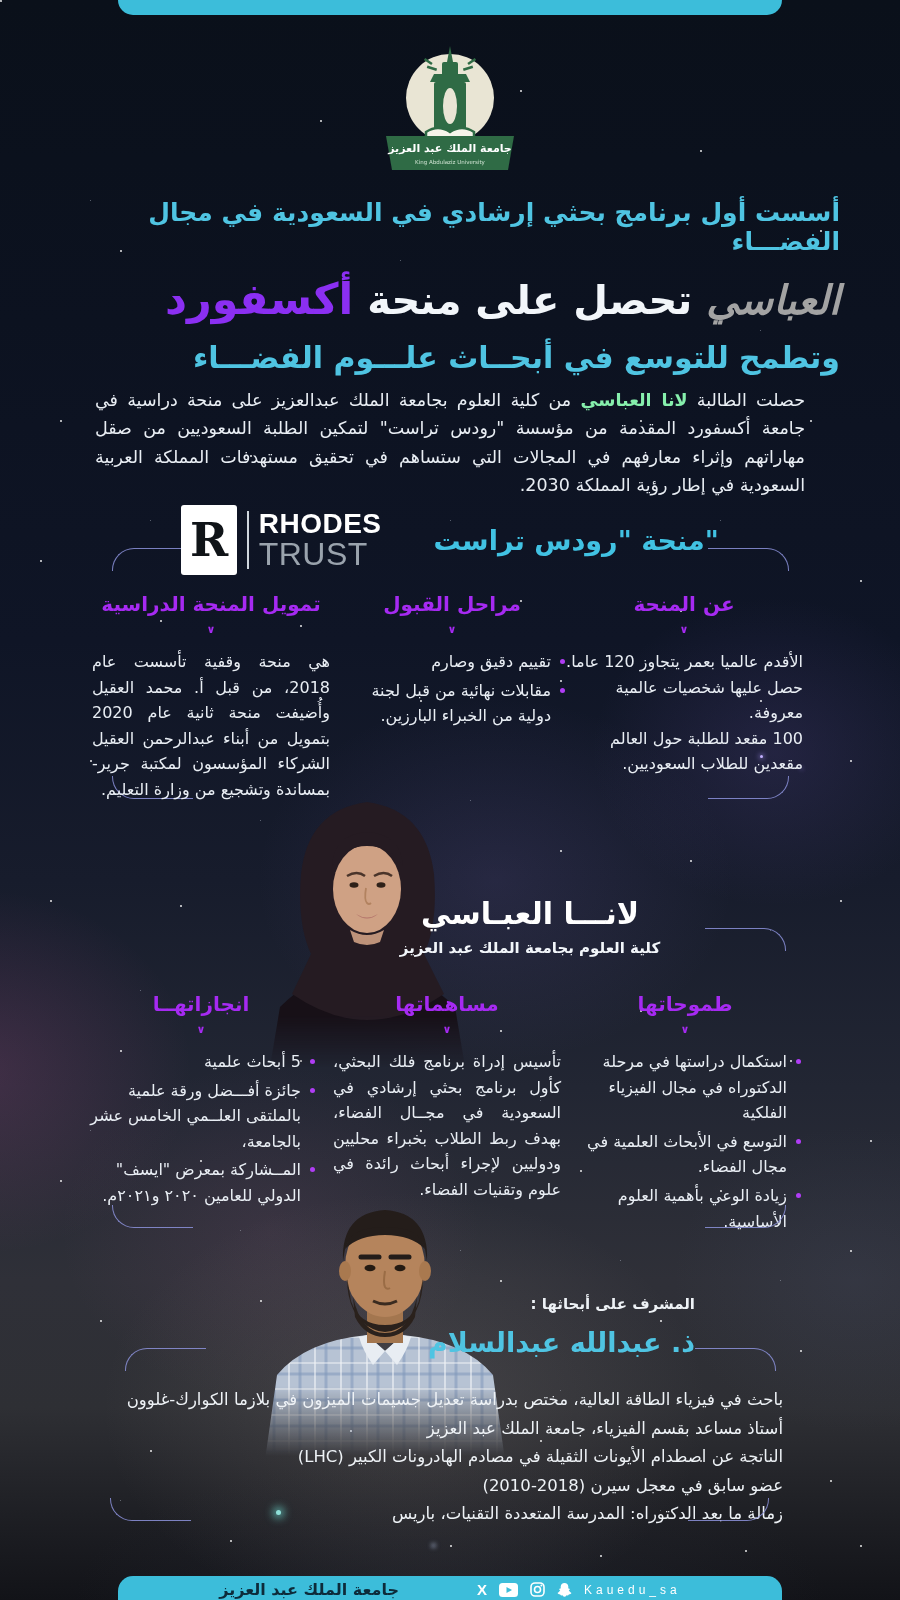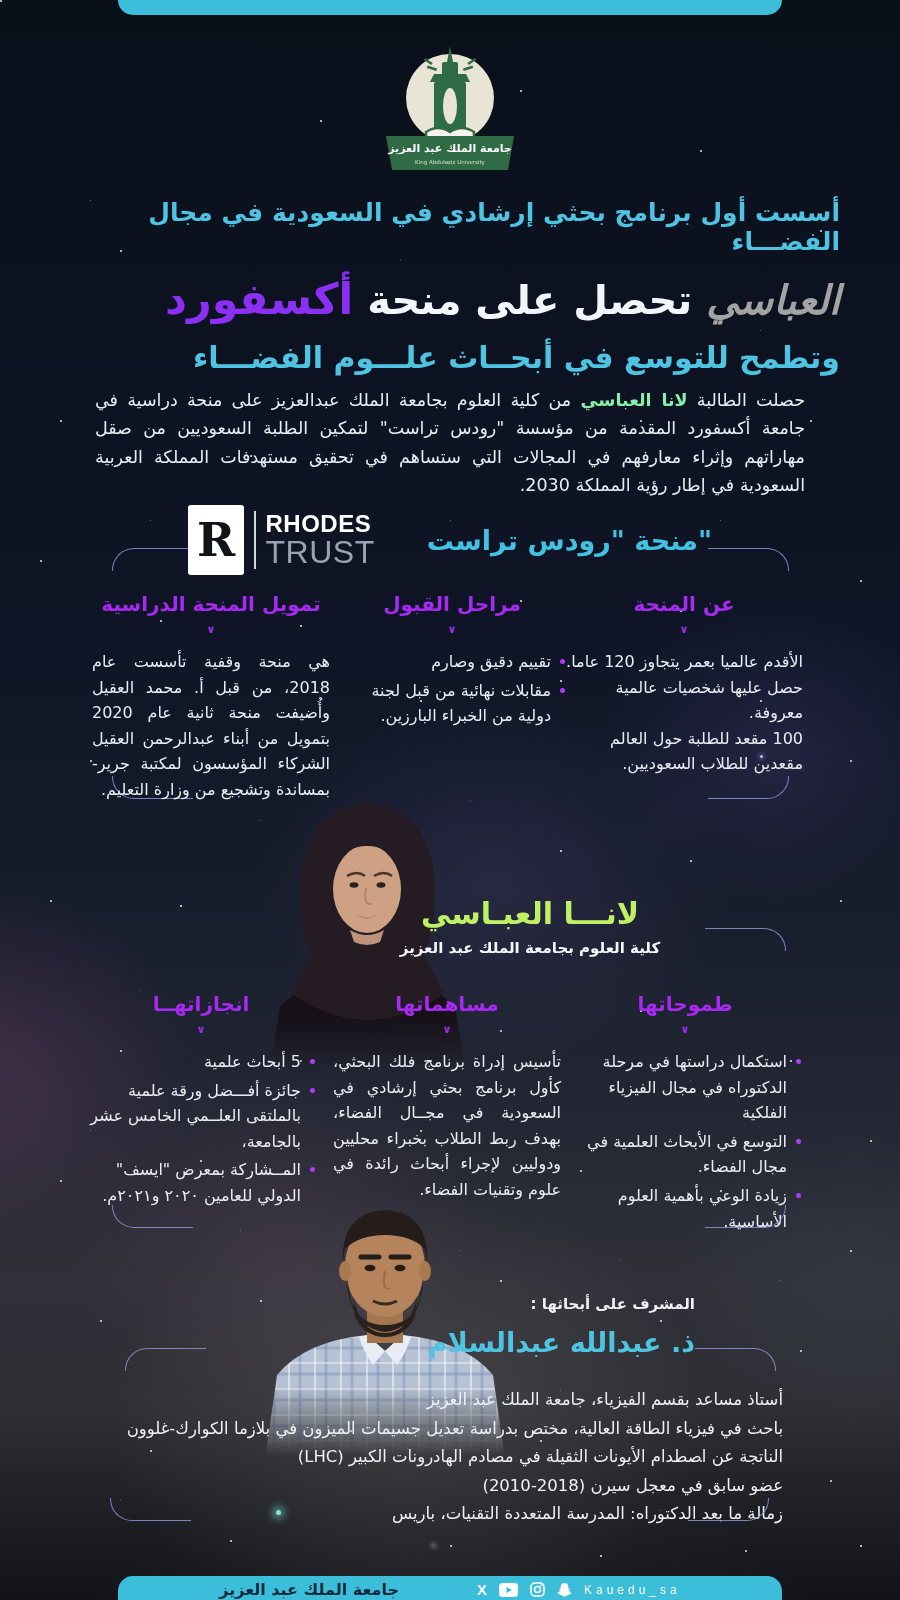--- a/index.html
+++ b/index.html
@@ -68,41 +68,41 @@
   .bk.br{border-bottom:1.5px solid #8d93dd;border-right:1.5px solid #8d93dd;border-bottom-right-radius:22px;}
 
   .rhodes-row{position:absolute;left:0;right:0;top:505px;height:70px;display:flex;direction:ltr;
     justify-content:center;align-items:center;gap:52px;}
   .rhodes-logo{display:flex;direction:ltr;align-items:center;gap:10px;}
   .rl-box{width:56px;height:70px;background:#ffffff;border-radius:3px;display:flex;align-items:center;justify-content:center;
     font-family:"DejaVu Serif",serif;font-weight:700;font-size:46px;color:#101418;line-height:1;}
   .rl-sep{width:1.5px;height:58px;background:#cfd6dd;}
   .rl-text{display:flex;flex-direction:column;line-height:1.05;direction:ltr;text-align:left;
     font-family:"Liberation Sans",sans-serif;letter-spacing:.5px;}
-  .rl-t1{color:#ffffff;font-size:24px;font-weight:700;}
+  .rl-t1{color:#ffffff;font-size:28px;font-weight:700;}
   .rl-t2{color:#9aa3ad;font-size:32px;font-weight:400;}
   .rhodes-title{color:#41c2e3;font-size:27px;font-weight:700;}
 
   .col{position:absolute;color:#e9eef4;font-size:16px;line-height:1.6;}
   .col-title{text-align:center;color:#a62af2;font-size:20px;font-weight:700;}
   .chev{display:block;text-align:center;color:#a62af2;font-size:11px;line-height:1;margin-top:4px;font-weight:700;}
   .col-body{margin-top:14px;}
   .just{text-align:justify;}
   .blt{position:relative;padding-right:15px;margin-bottom:3px;}
   .blt::before{content:"";position:absolute;right:1px;top:10px;width:5px;height:5px;border-radius:50%;background:#b03df5;}
 
   .s1-about{left:565px;width:238px;top:588px;}
   .s1-stages{left:338px;width:228px;top:588px;}
   .s1-fund{left:92px;width:238px;top:588px;}
 
   .lana-photo{position:absolute;left:250px;top:792px;
     -webkit-mask-image:linear-gradient(180deg,#000 80%,transparent 99%);
     mask-image:linear-gradient(180deg,#000 80%,transparent 99%);}
   .lana-head{position:absolute;left:390px;width:280px;top:896px;text-align:center;}
-  .lana-name{color:#bef264;font-size:30px;font-weight:700;}
+  .lana-name{color:#ffffff;font-size:30px;font-weight:700;}
   .lana-college{margin-top:8px;color:#f2f6fa;font-size:15px;font-weight:700;}
 
   .l-amb{left:568px;width:234px;top:988px;}
   .l-cont{left:333px;width:228px;top:988px;}
   .l-ach{left:86px;width:230px;top:988px;}
 
   .sup-photo{position:absolute;left:235px;top:1205px;
     -webkit-mask-image:linear-gradient(180deg,#000 70%,transparent 97%);
     mask-image:linear-gradient(180deg,#000 70%,transparent 97%);}
   .sup-head{position:absolute;right:205px;width:420px;top:1295px;text-align:right;}
@@ -291,22 +291,22 @@
 
 <div class="bk tl" style="left:125px;top:1348px;"></div>
 <div class="bk tr" style="left:695px;top:1348px;"></div>
 
 <div class="sup-head">
   <div class="sup-label">المشرف على أبحاثها :</div>
   <div class="sup-name">ذ. عبدالله عبدالسلام</div>
 </div>
 
 <div class="bio">
+  <div>باحث في فيزياء الطاقة العالية، مختص بدراسة تعديل جسيمات الميزون في بلازما الكوارك-غلوون</div>
   <div>أستاذ مساعد بقسم الفيزياء، جامعة الملك عبد العزيز</div>
-  <div>باحث في فيزياء الطاقة العالية، مختص بدراسة تعديل جسيمات الميزون في بلازما الكوارك-غلوون</div>
   <div>الناتجة عن اصطدام الأيونات الثقيلة في مصادم الهادرونات الكبير (LHC)</div>
   <div>عضو سابق في معجل سيرن (2018-2010)</div>
   <div>زمالة ما بعد الدكتوراه: المدرسة المتعددة التقنيات، باريس</div>
 </div>
 
 <div class="bk bl" style="left:110px;top:1498px;"></div>
 <div class="bk br" style="left:688px;top:1498px;"></div>
 
 <div class="footer-bar">
   <div class="footer-row">

